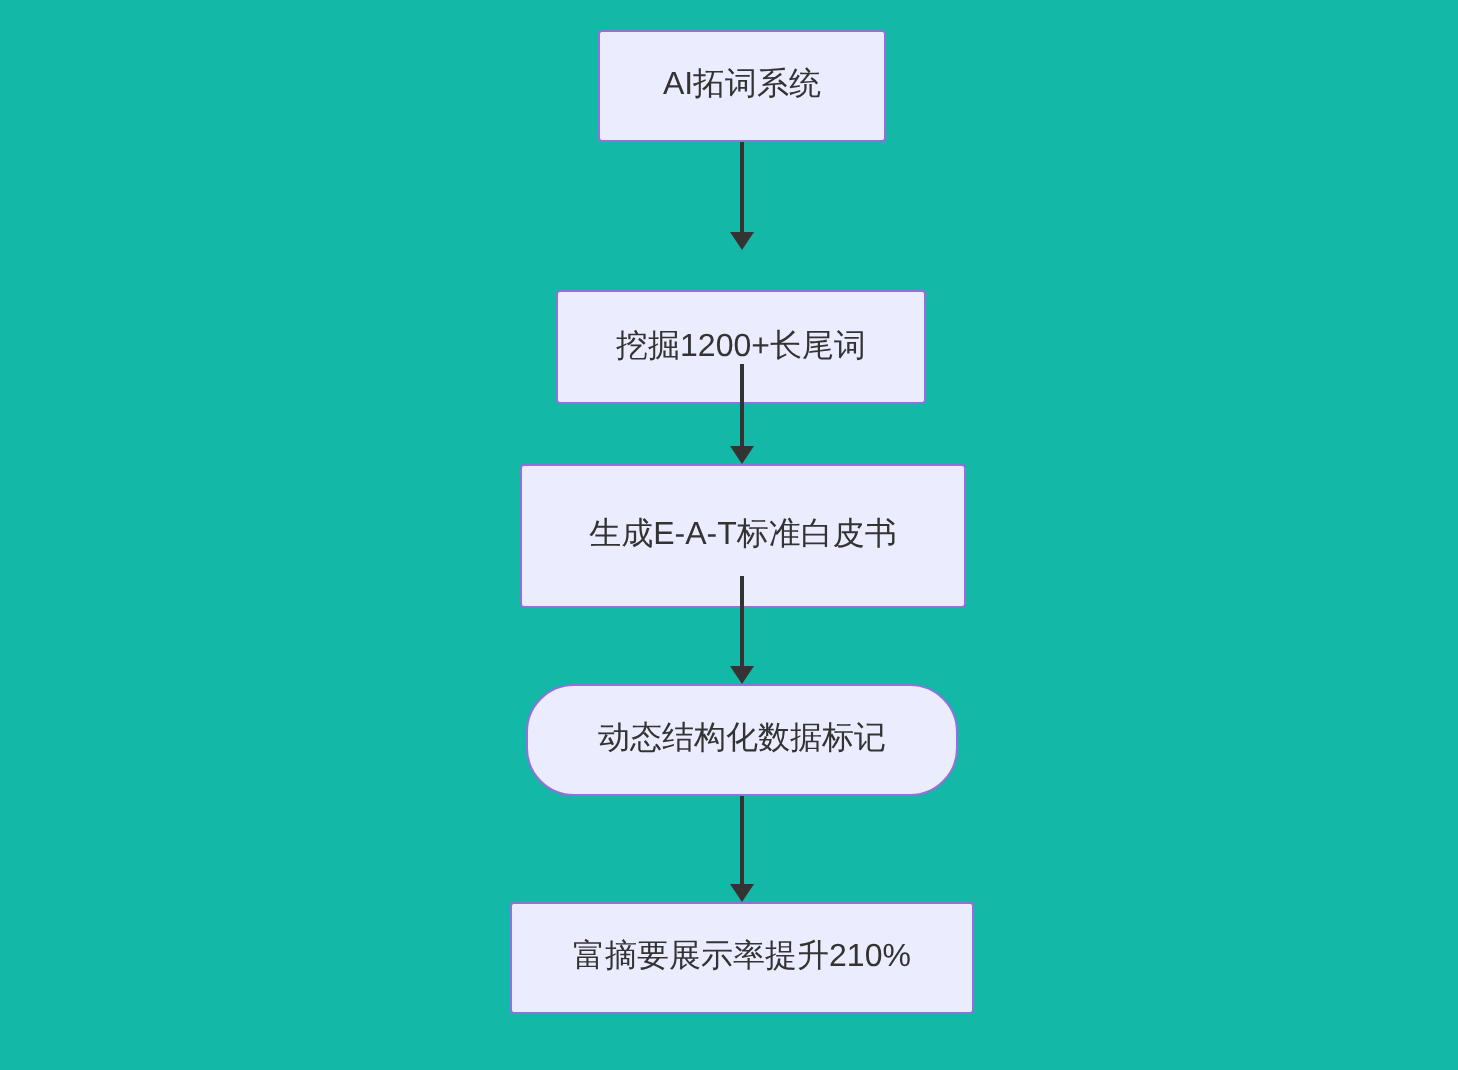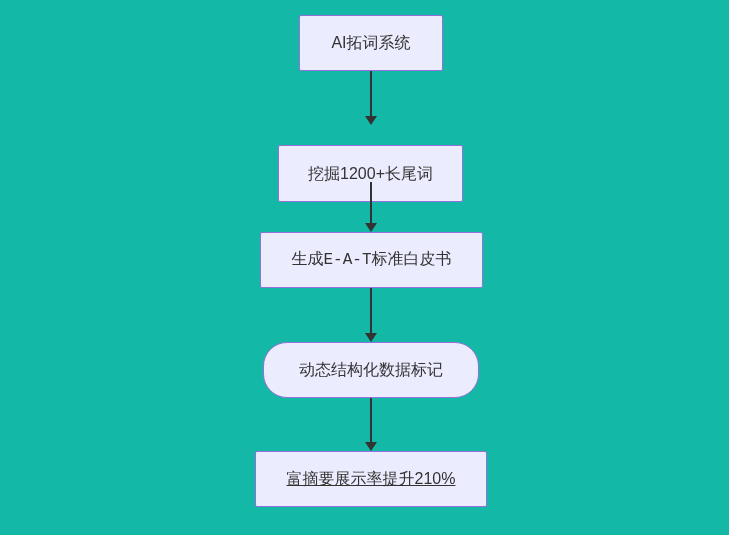--- a/index.html
+++ b/index.html
@@ -29,23 +29,23 @@
     font-size: 16px;
     line-height: 1;
     display: flex;
     align-items: center;
     justify-content: center;
     text-align: center;
     white-space: nowrap;
   }
   .node-1 { left: 299px; top: 15px;  width: 144px; height: 56px; }
   .node-2 { left: 278px; top: 125px; width: 185px; height: 57px; margin-top: 20px; }
-  .node-3 { left: 260px; top: 232px; width: 223px; height: 56px; font-family: Liberation Mono, monospace; }
+  .node-3 { left: 260px; top: 232px; width: 223px; height: 72px; }
   .node-4 { left: 263px; top: 342px; width: 216px; height: 56px; border-radius: 24px; }
-  .node-5 { left: 255px; top: 451px; width: 232px; height: 56px; text-decoration: underline; }
+  .node-5 { left: 255px; top: 451px; width: 232px; height: 56px; }
 
   .arrow {
     position: absolute;
     left: 371px;
     transform: translateX(-50%);
     display: flex;
     flex-direction: column;
     align-items: center;
   }
   .arrow-1 { top: 71px;  height: 54px; }

